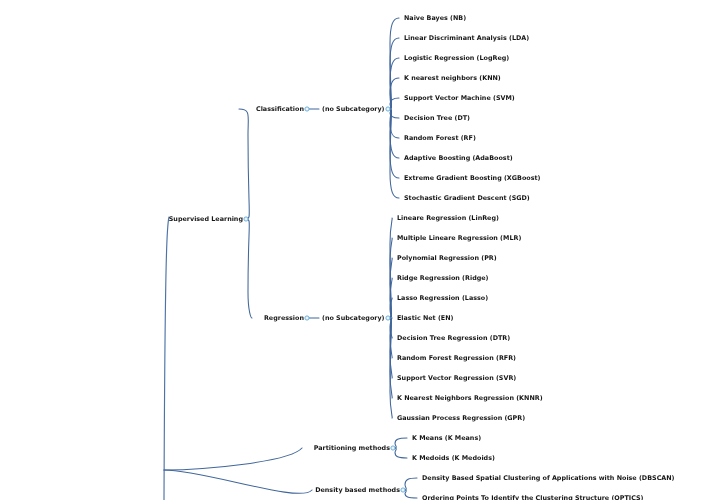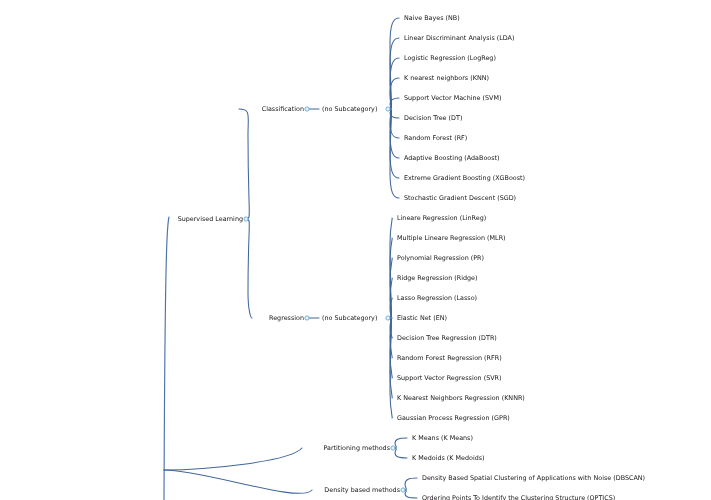--- a/index.html
+++ b/index.html
@@ -8,20 +8,21 @@
     padding: 0;
     background: #ffffff;
   }
   #canvas {
     position: relative;
     width: 711px;
     height: 500px;
     background: #ffffff;
     overflow: hidden;
     font-family: "DejaVu Sans", sans-serif;
+    font-weight: bold;
   }
   svg.tree {
     position: absolute;
     left: 0;
     top: 0;
     width: 711px;
     height: 500px;
     display: block;
   }
   .link {

